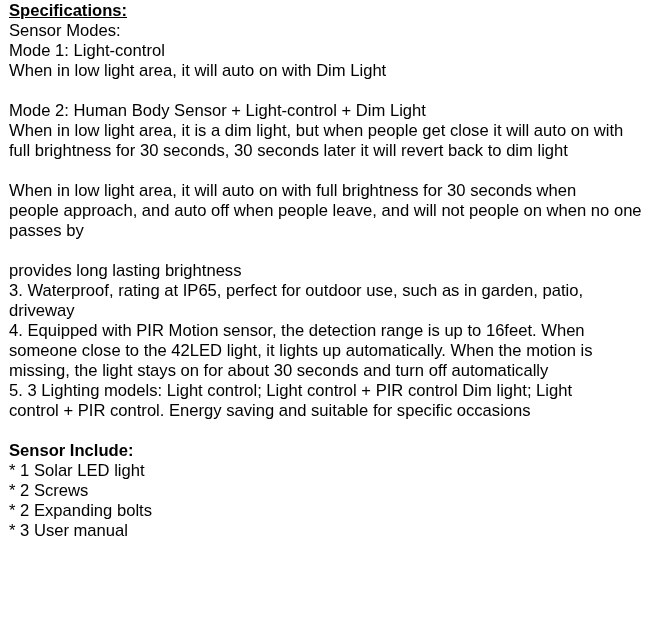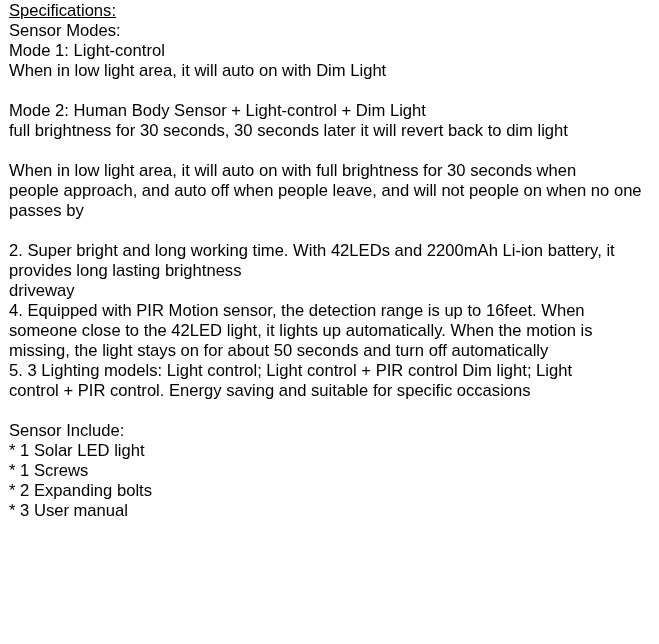--- a/index.html
+++ b/index.html
@@ -4,73 +4,74 @@
 <style>
   html, body { margin: 0; padding: 0; background: #ffffff; }
   body {
     width: 659px; height: 644px; overflow: hidden;
     font-family: "Liberation Sans", sans-serif;
     font-size: 16.6px; color: #000000;
   }
   .doc { position: absolute; left: 9px; top: 1px; width: 648px; }
   .line { height: 20px; line-height: 20px; white-space: nowrap; }
   .blank { height: 20px; }
-  .h { font-weight: normal; }
+  .h { font-weight: bold; }
   .u { text-decoration: underline; }
 </style>
 </head>
 <body>
 
 <div class="doc">
 
   <div>
     <div class="line h u">Specifications:</div>
     <div class="line">Sensor Modes:</div>
 
     <div>
       <div class="line">Mode 1: Light-control</div>
       <div class="line">When in low light area, it will auto on with Dim Light</div>
     </div>
     <div class="blank"></div>
 
     <div>
       <div class="line">Mode 2: Human Body Sensor + Light-control + Dim Light</div>
+      <div class="line">When in low light area, it is a dim light, but when people get close it will auto on with</div>
       <div class="line">full brightness for 30 seconds, 30 seconds later it will revert back to dim light</div>
     </div>
     <div class="blank"></div>
 
     <div>
       <div class="line">When in low light area, it will auto on with full brightness for 30 seconds when</div>
       <div class="line">people approach, and auto off when people leave, and will not people on when no one</div>
       <div class="line">passes by</div>
     </div>
   </div>
   <div class="blank"></div>
 
   <div>
     <div>
-      <div class="line">2.  Super bright and long working time. With 42LEDs and 2200mAh Li-ion battery, it</div>
       <div class="line">provides long lasting brightness</div>
     </div>
     <div>
+      <div class="line">3.  Waterproof, rating at IP65, perfect for outdoor use, such as in garden, patio,</div>
       <div class="line">driveway</div>
     </div>
     <div>
       <div class="line">4.  Equipped with PIR Motion sensor, the detection range is up to 16feet. When</div>
       <div class="line">someone close to the 42LED light, it lights up automatically. When the motion is</div>
-      <div class="line">missing, the light stays on for about 50 seconds and turn off automatically</div>
+      <div class="line">missing, the light stays on for about 30 seconds and turn off automatically</div>
     </div>
     <div>
       <div class="line">5.  3 Lighting models: Light control; Light control + PIR control Dim light; Light</div>
       <div class="line">control + PIR control. Energy saving and suitable for specific occasions</div>
     </div>
   </div>
   <div class="blank"></div>
 
   <div>
     <div class="line h">Sensor Include:</div>
     <div class="line">* 1 Solar LED light</div>
-    <div class="line">* 1 Screws</div>
+    <div class="line">* 2 Screws</div>
     <div class="line">* 2 Expanding bolts</div>
     <div class="line">* 3 User manual</div>
   </div>
 
 </div>
 
 </body></html>

